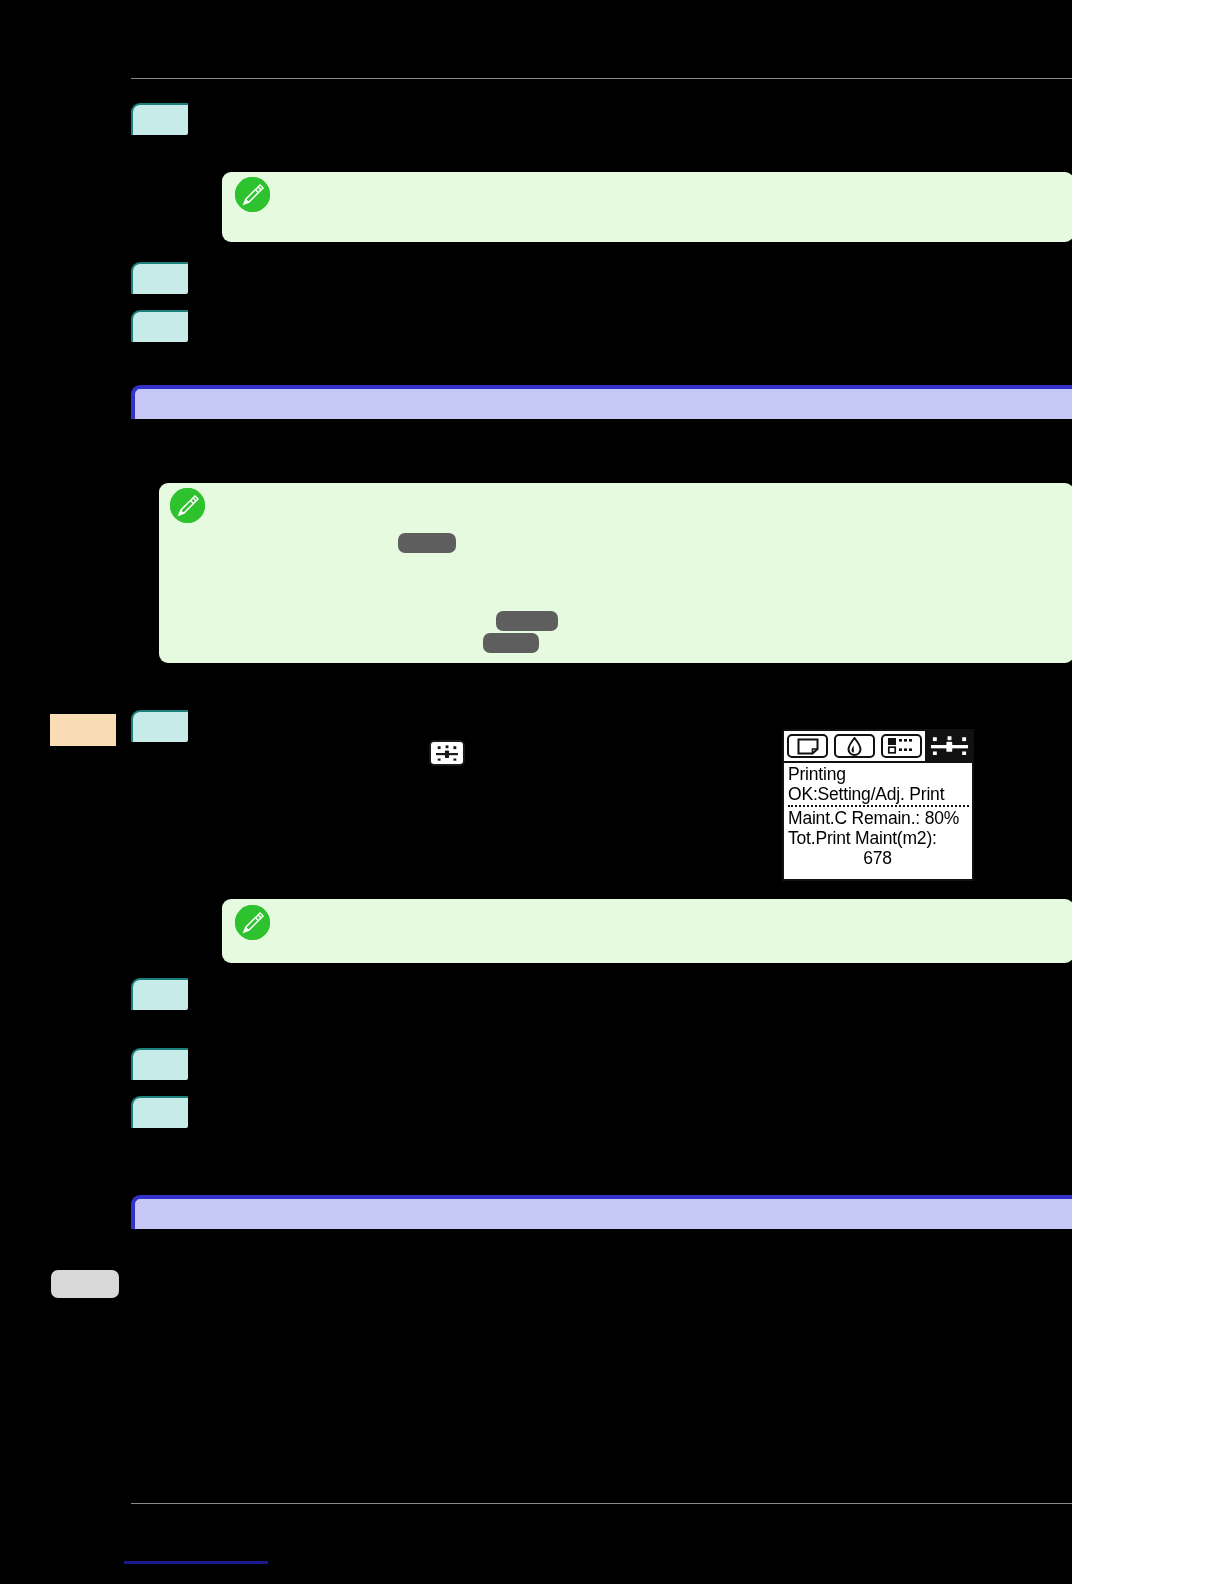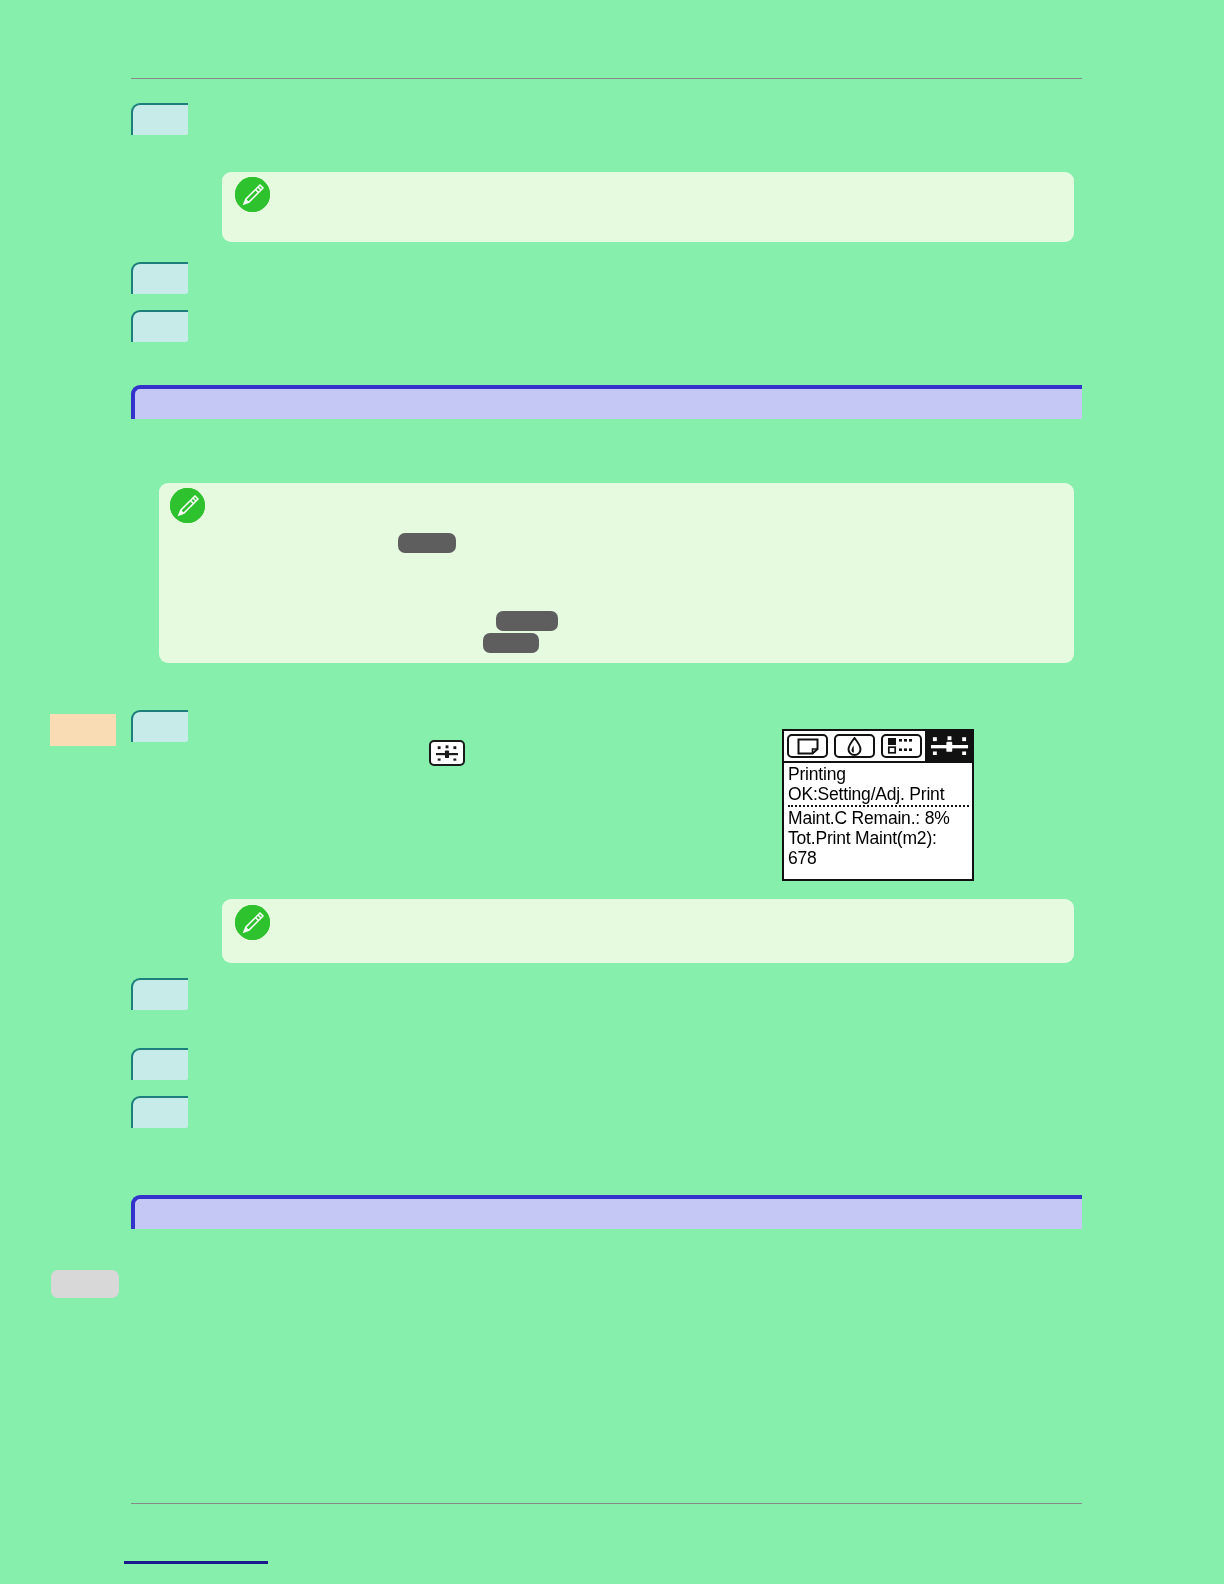--- a/index.html
+++ b/index.html
@@ -5,23 +5,23 @@
   html, body {
     margin: 0;
     padding: 0;
     background: #ffffff;
   }
   body {
     font-family: "Liberation Sans", sans-serif;
   }
   #page {
     position: relative;
-    width: 1224px;
+    width: 1072px;
     height: 1584px;
-    background: #86efac;
+    background: #000000;
     overflow: hidden;
   }
 
   
   .rule-top {
     position: absolute;
     left: 131px;
     top: 78px;
     width: 951px;
     height: 1px;
@@ -173,21 +173,21 @@
     padding: 1px 3px 0 4px;
     box-sizing: border-box;
   }
   .lcd-line {
     font-size: 17.5px;
     line-height: 20px;
     color: #000000;
     white-space: nowrap;
     letter-spacing: -0.2px;
   }
-  .lcd-line.right { text-align: left; padding-right: 2px; }
+  .lcd-line.right { text-align: center; padding-right: 2px; }
   .lcd-sep {
     margin: 1px 0 1px 0;
     height: 0;
     border-top: 2px dotted #111111;
   }
 
   .no-select { user-select: none; }
 </style>
 </head>
 <body>
@@ -302,21 +302,21 @@
           </svg>
         </div>
       </div>
 
     </div>
 
     <div id="lcd-body">
       <div class="lcd-line no-select">Printing</div>
       <div class="lcd-line no-select">OK:Setting/Adj. Print</div>
       <div class="lcd-sep"></div>
-      <div class="lcd-line no-select">Maint.C Remain.: 8%</div>
+      <div class="lcd-line no-select">Maint.C Remain.: 80%</div>
       <div class="lcd-line no-select">Tot.Print Maint(m2):</div>
       <div class="lcd-line right no-select">678</div>
     </div>
   </div>
 
   <div class="note-box" style="left:222px; top:899px; width:852px; height:64px;"></div>
   <div class="note-icon" style="left:235px; top:905px;">
     <svg viewBox="0 0 35 35" xmlns="http://www.w3.org/2000/svg">
       <circle cx="17.5" cy="17.5" r="17.5" fill="#2fc22f"></circle>
       <g stroke="#ffffff" stroke-width="1.5" fill="none">

